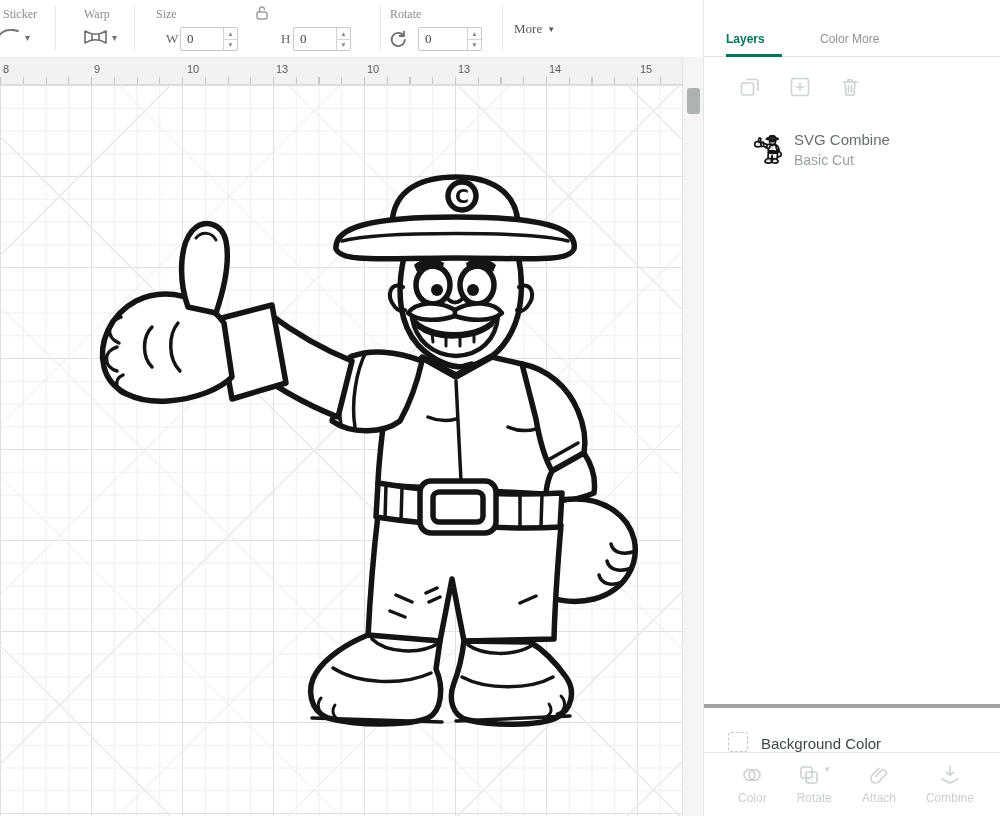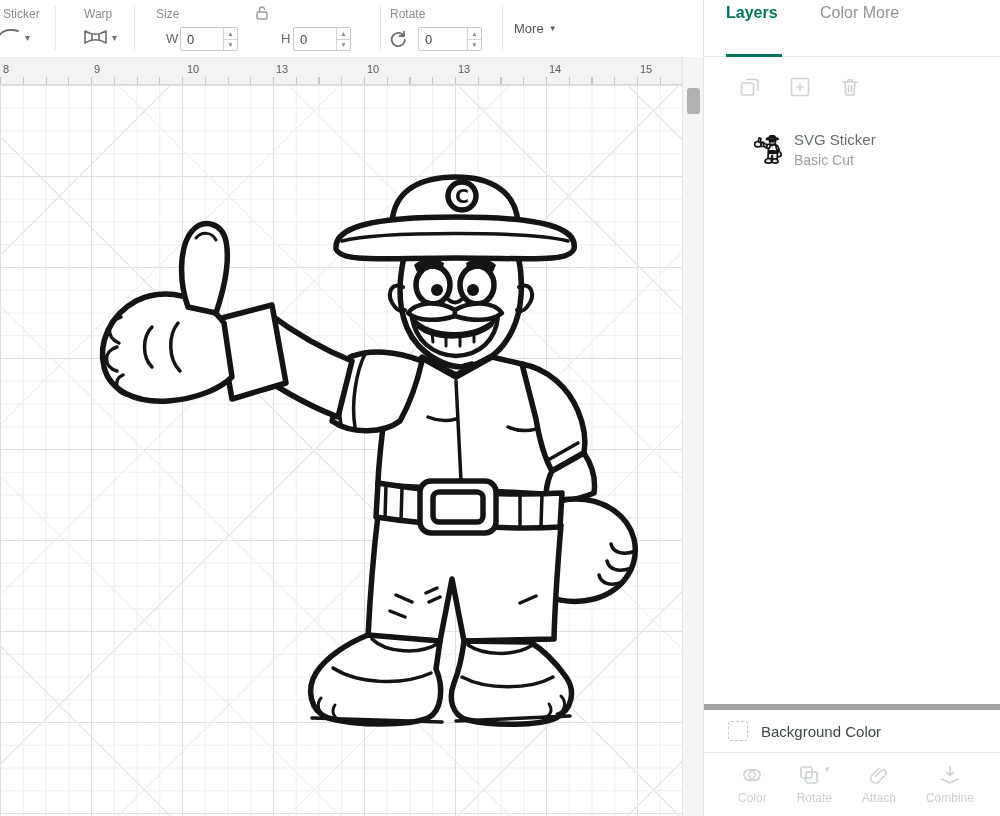--- a/index.html
+++ b/index.html
@@ -3,21 +3,21 @@
 <meta charset="utf-8">
 <style>
   * { margin:0; padding:0; box-sizing:border-box; }
   html,body { background:#fff; }
   #app {
     position:relative; width:1000px; height:816px; overflow:hidden;
     font-family:"Liberation Sans", sans-serif; background:#fff;
   }
 
   
-  #toolbar { position:absolute; left:0; top:0; width:703px; height:57px; background:#fff; z-index:5; }
+  #toolbar { position:absolute; left:0; top:0; width:703px; height:57px; background:#fff; z-index:5;font-family:Liberation Serif, serif; }
   .tb-label { position:absolute; font-size:12px; color:#8b8b8b; }
   .tb-div { position:absolute; top:6px; width:1px; height:44px; background:#e6e6e6; }
   .tb-btn { position:absolute; display:flex; align-items:center; gap:3px; cursor:pointer; color:#6f6f6f; }
   .tool-caret { font-size:10px; color:#6f6f6f; }
   .wh-label { position:absolute; font-size:13px; color:#666; }
   .numbox { position:absolute; width:58px; height:24px; border:1px solid #c9c9c9; border-radius:2px; display:flex; background:#fff; }
   .numbox input { flex:1; min-width:0; border:none; outline:none; font-size:13px; color:#444; padding-left:6px; font-family:inherit; background:transparent; }
   .stepper { width:14px; border-left:1px solid #d4d4d4; display:flex; flex-direction:column; cursor:pointer; }
   .stepper span { flex:1; font-size:6.5px; color:#8a8a8a; display:flex; align-items:center; justify-content:center; }
   .stepper span:first-child { border-bottom:1px solid #d4d4d4; }
@@ -47,33 +47,33 @@
 
   
   #vscroll { position:absolute; left:682px; top:57px; width:21px; height:759px;
              background:#f5f5f5; border-left:1px solid #e3e3e3; z-index:6; }
   #vthumb { position:absolute; left:4px; top:31px; width:13px; height:26px; background:#aeb2b1; border-radius:3px; cursor:pointer; }
 
   
   #panel { position:absolute; left:703px; top:0; width:297px; height:816px; background:#fff;
            border-left:1px solid #e4e4e4; display:flex; flex-direction:column; }
   #panel-header { position:relative; height:57px; border-bottom:1px solid #e4e4e4; flex:0 0 auto; }
-  .tab { position:absolute; top:4px; font-size:16px; cursor:pointer; }
+  .tab { position:absolute; top:32px; font-size:12px; cursor:pointer; }
   .tab.active { color:#00755c; font-weight:700; }
   .tab.inactive { color:#8e9492; }
   #tab-underline { position:absolute; left:22px; top:54px; width:56px; height:3px; background:#00755c; }
   #panel-tools { display:flex; padding:18px 0 0 34px; gap:26px; flex:0 0 56px; }
   .pt-btn { width:24px; height:24px; cursor:pointer; color:#ccd3d1; }
   #layer-row { display:flex; align-items:center; padding:18px 16px 10px 50px; cursor:pointer; }
   .thumb-svg { stroke-width:34; flex:0 0 auto; }
   #layer-texts { margin-left:12px; }
   #layer-title { font-size:15px; color:#666e6b; }
   #layer-subtitle { font-size:14px; color:#9aa19f; margin-top:4px; }
   #panel-spacer { flex:1 1 auto; }
-  #bg-row { flex:0 0 48px; border-top:6px solid #a3a3a3; display:flex; align-items:center; padding-left:24px; cursor:pointer; }
+  #bg-row { flex:0 0 48px; border-top:4px solid #a3a3a3; display:flex; align-items:flex-end; padding-left:24px; cursor:pointer; }
   #bg-swatch { width:20px; height:20px; border:1px dashed #c2c7c6; border-radius:3px; background:#fff; margin-right:13px; cursor:pointer; }
   #bg-label { font-size:15px; color:#3e4745; }
   #actions-bar { flex:0 0 64px; border-top:1px solid #e6e6e6; display:flex; justify-content:space-between; padding:10px 26px 0 34px; }
   .action { display:flex; flex-direction:column; align-items:center; cursor:pointer; color:#c9d0ce; }
   .action .icon-wrap { display:flex; align-items:flex-start; }
   .action .label { font-size:12px; margin-top:4px; color:#c9d0ce; }
   .mini-caret { font-size:8px; margin-left:2px; margin-top:2px; }
   svg { display:block; }
 </style>
 </head>
@@ -268,21 +268,21 @@
           <path d="M5 7 h14 M10 7 V4.8 h4 V7 M7 7 l1 13 h8 l1 -13 M10.5 10.5 v6.5 M13.5 10.5 v6.5"></path>
         </svg>
       </div>
     </div>
 
     <div id="layer-row">
       <svg class="thumb-svg" width="28" height="29" viewBox="0 0 560 580">
         <use href="#mascotG"></use>
       </svg>
       <div id="layer-texts">
-        <div id="layer-title">SVG Sticker</div>
+        <div id="layer-title">SVG Combine</div>
         <div id="layer-subtitle">Basic Cut</div>
       </div>
     </div>
 
     <div id="panel-spacer"></div>
 
     <div id="bg-row">
       <div id="bg-swatch"></div>
       <span id="bg-label">Background Color</span>
     </div>

